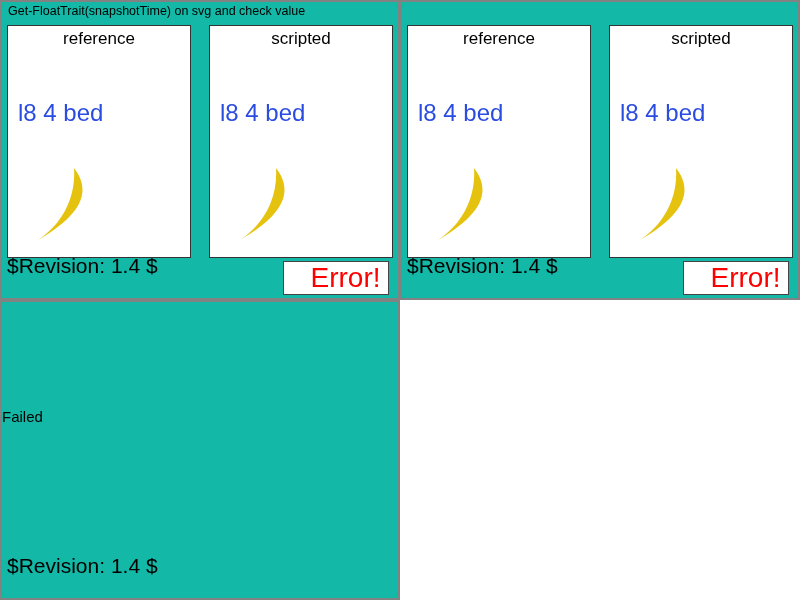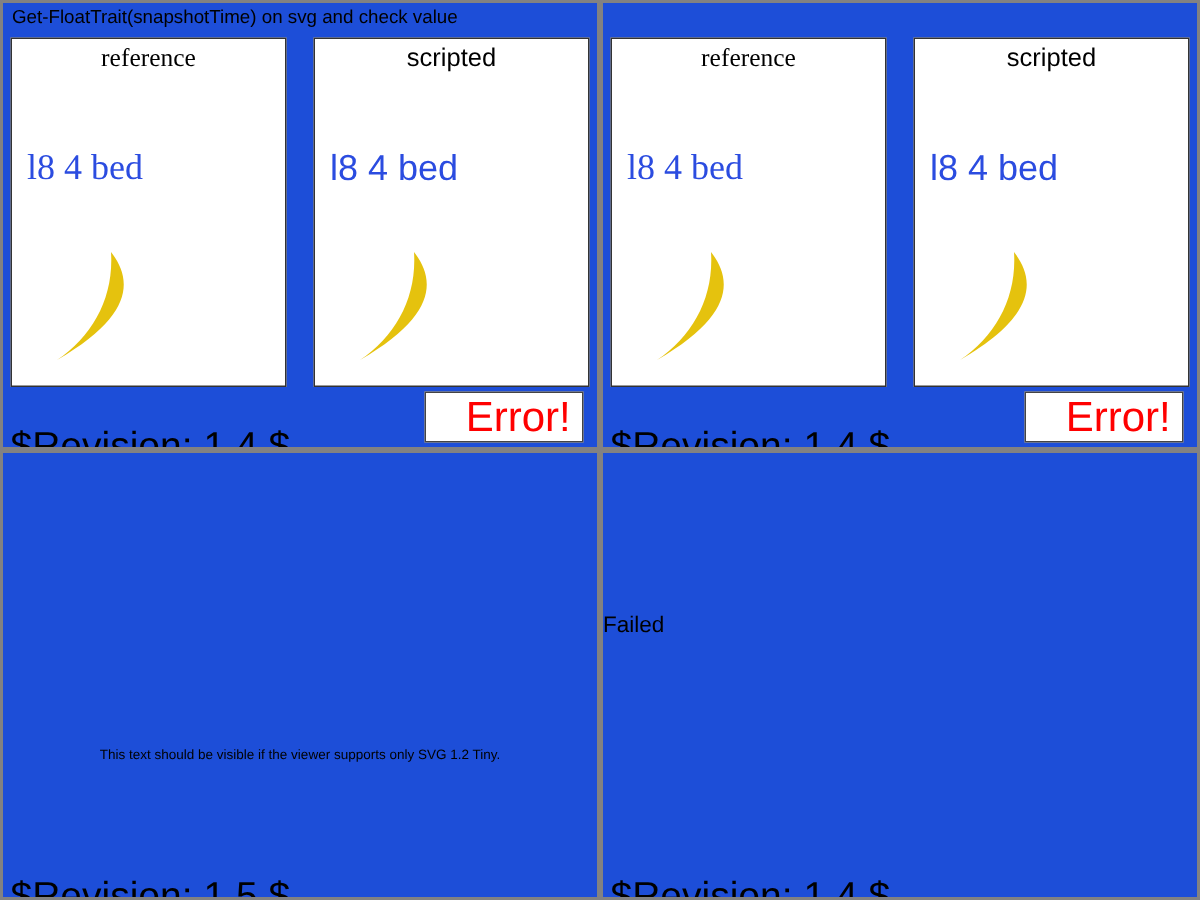--- a/index.html
+++ b/index.html
@@ -1,26 +1,26 @@
 <!DOCTYPE html>
 <html><head>
 <meta charset="utf-8">
 <style>
   html,body{margin:0;padding:0;background:#ffffff;}
   body{width:800px;height:600px;font-family:"Liberation Sans",sans-serif;color:#000;}
   .grid{display:grid;grid-template-columns:400px 400px;grid-template-rows:300px 300px;width:800px;height:600px;}
-  .quadrant{position:relative;box-sizing:border-box;border:2px solid #828282;background:#1d4ed8;overflow:hidden;}
+  .quadrant{position:relative;box-sizing:border-box;border:2px solid #828282;background:#14b8a6;overflow:hidden;}
   .q-title{position:absolute;left:6px;top:2px;font-size:12.5px;white-space:nowrap;}
   .panel{position:absolute;top:23px;width:184px;height:233px;box-sizing:border-box;border:1px solid #333;background:#fff;}
-  .panel.ref{left:5px;font-family:Liberation Serif, serif;}
+  .panel.ref{left:5px;}
   .panel.scr{left:207px;}
   .panel-label{text-align:center;font-size:17px;margin-top:3px;}
   .blue-text{position:absolute;left:10px;top:73px;font-size:24px;text-align:center;}
   .crescent{position:absolute;left:26px;top:140px;width:54px;height:76px;}
-  .revision{position:absolute;left:5px;top:252px;font-size:26px;letter-spacing:0px;margin-top:28px;}
+  .revision{position:absolute;left:5px;top:252px;font-size:21px;letter-spacing:0px;}
   .error-box{position:absolute;left:281px;top:259px;width:106px;height:34px;box-sizing:border-box;border:1px solid #444;
              display:flex;align-items:center;justify-content:center;background:#fff;}
   .error-box span{font-size:28px;line-height:1;margin-left:19px;}
   .tiny-notice{position:absolute;left:0;top:196px;width:100%;text-align:center;font-size:9px;}
   .failed-text{position:absolute;left:0;top:106px;width:100%;text-align:left;font-size:15px;}
 </style>
 </head>
 <body>
 
 <div class="grid">
@@ -67,23 +67,19 @@
         <path d="M40 2 C54 20 56 44 4 74 C28 58 42 32 40 2 Z" style="fill: rgb(229, 194, 14);"></path>
       </svg>
     </div>
 
     <div class="revision">$Revision: 1.4 $</div>
     <div class="error-box">
       <span style="color: rgb(255, 0, 0);">Error!</span>
     </div>
   </section>
 
-  <section class="quadrant">
-    <div class="tiny-notice">This text should be visible if the viewer supports only SVG 1.2 Tiny.</div>
-    <div class="revision">$Revision: 1.5 $</div>
-  </section>
 
   <section class="quadrant">
     <div class="failed-text">Failed</div>
     <div class="revision">$Revision: 1.4 $</div>
   </section>
 
 </div>
 
 </body></html>

